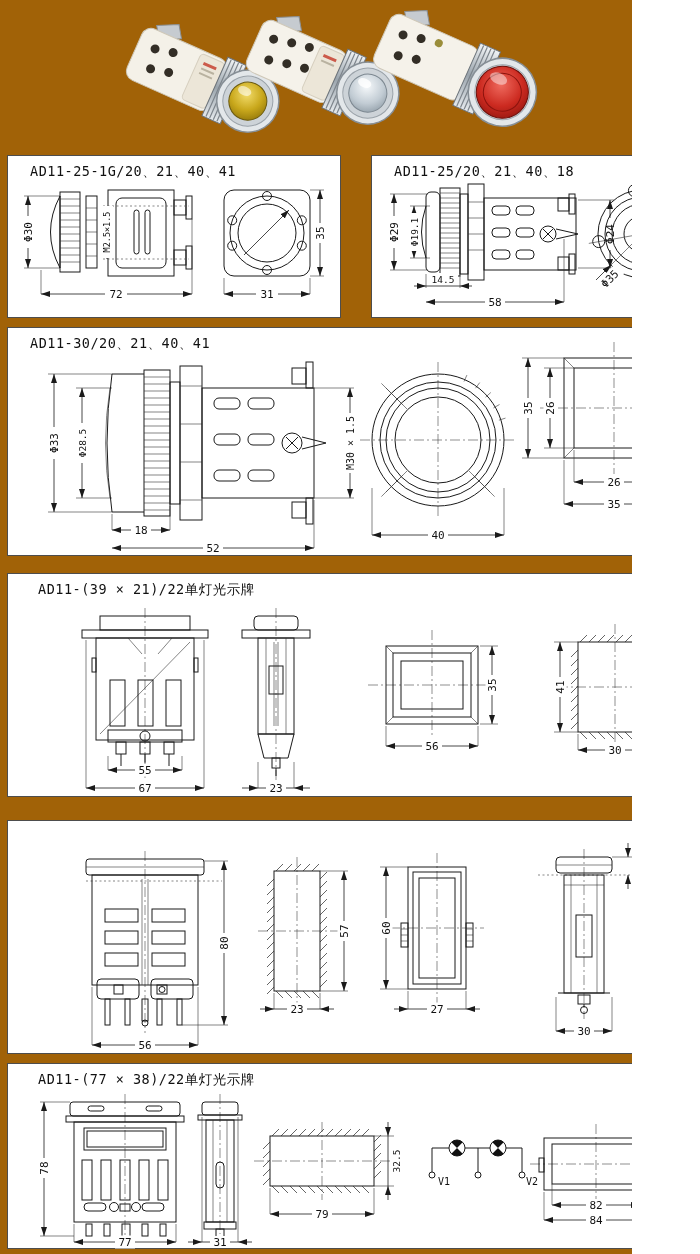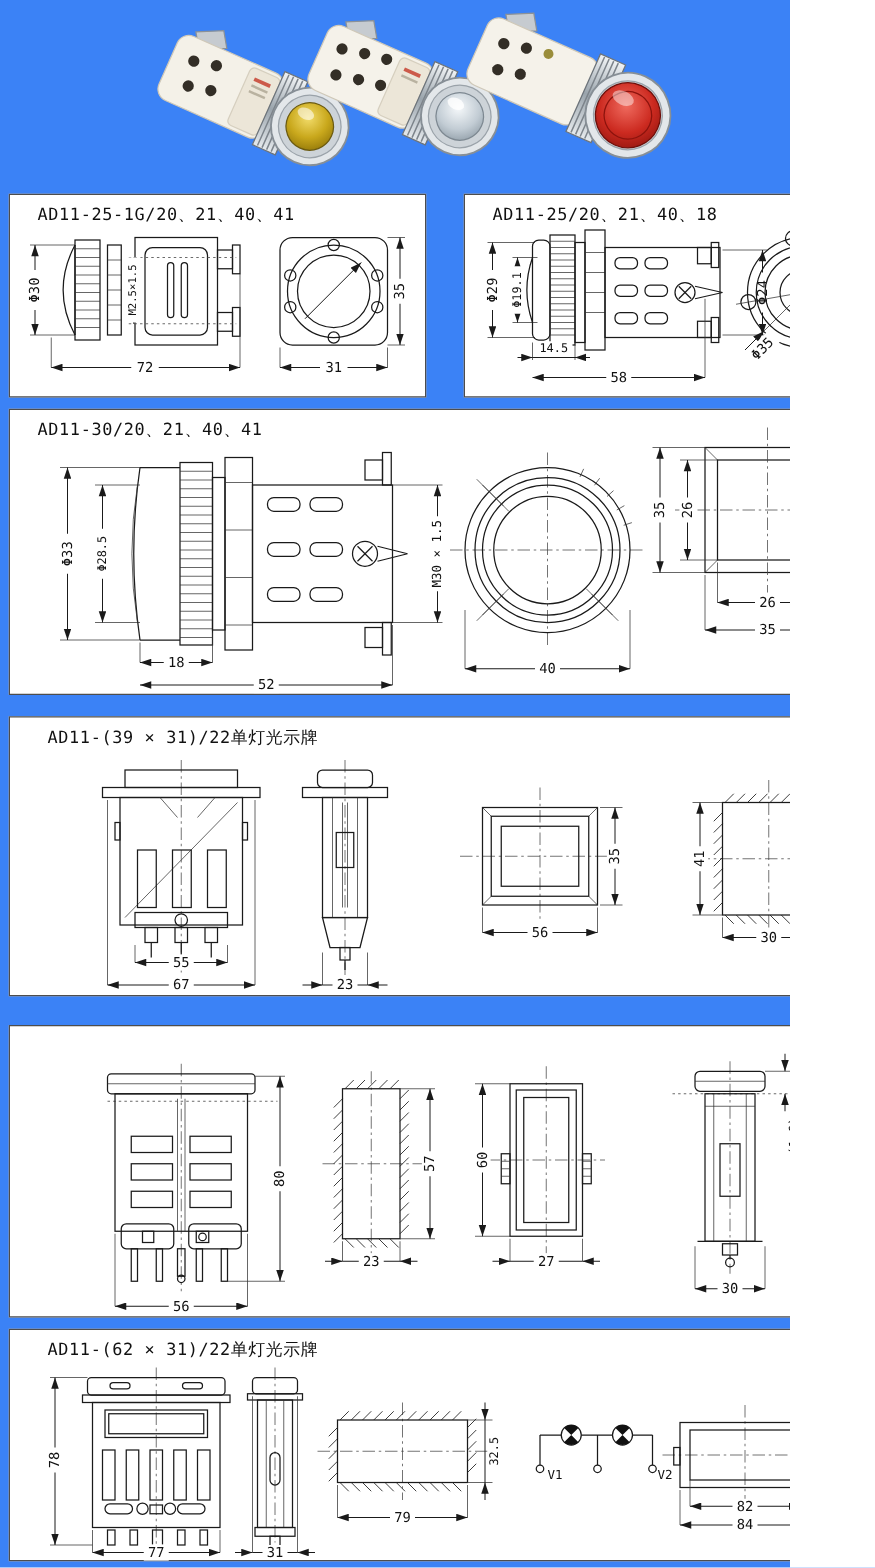--- a/index.html
+++ b/index.html
@@ -1,16 +1,16 @@
 <!DOCTYPE html>
 <html><head>
 <meta charset="utf-8">
 <style>
   html,body{margin:0;padding:0;background:#fff;}
-  #page{position:relative;width:632px;height:1254px;background:#3b82f6;overflow:hidden;
+  #page{position:relative;width:632px;height:1254px;background:#a16207;overflow:hidden;
         font-family:"DejaVu Sans Mono","Liberation Mono",monospace;}
   .panel{position:absolute;background:#fff;border:1.5px solid #4d4d4d;box-sizing:border-box;}
   #p1l{left:7px;top:155px;width:334px;height:163px;}
   #p1r{left:371px;top:155px;width:322px;height:163px;}
   #p2{left:7px;top:327px;width:686px;height:229px;text-decoration:underline;}
   #p3{left:7px;top:573px;width:686px;height:224px;}
   #p4{left:7px;top:820px;width:686px;height:234px;}
   #p5{left:7px;top:1063px;width:686px;height:186px;}
   .ptitle{position:absolute;left:22px;top:7px;font-size:13.5px;color:#111;
           letter-spacing:.5px;white-space:nowrap;z-index:2;}
@@ -390,21 +390,21 @@
         <g transform="translate(606,176)">
             <rect class="bg" x="-10" y="-6.5" width="20" height="13"></rect>
             <text>35</text>
           </g>
       </g>
     </svg>
   </section>
 
   
   <section class="panel" id="p3">
-    <div class="ptitle" style="left:30px">AD11-(39 × 31)/22单灯光示牌</div>
+    <div class="ptitle" style="left:30px">AD11-(39 × 21)/22单灯光示牌</div>
     <svg width="686" height="224" viewBox="0 0 686 224">
       <g class="draw">
         <line class="cl" x1="137" y1="34" x2="137" y2="204"></line>
         <rect x="92" y="42" width="90" height="14"></rect>
         <rect x="74" y="56" width="126" height="8"></rect>
         <rect x="88" y="64" width="98" height="102"></rect>
         <path class="thin" d="M120,64 L134,80 M164,64 L150,80 M92,160 L182,68"></path>
         <rect x="84" y="84" width="4" height="14"></rect>
           <rect x="186" y="84" width="4" height="14"></rect>
         <rect x="102" y="106" width="15" height="46"></rect>
@@ -617,21 +617,21 @@
         <g transform="translate(576,210)">
             <rect class="bg" x="-10" y="-6.5" width="20" height="13"></rect>
             <text>30</text>
           </g>
       </g>
     </svg>
   </section>
 
   
   <section class="panel" id="p5">
-    <div class="ptitle" style="left:30px">AD11-(62 × 31)/22单灯光示牌</div>
+    <div class="ptitle" style="left:30px">AD11-(77 × 38)/22单灯光示牌</div>
     <svg width="686" height="186" viewBox="0 0 686 186">
       <g class="draw">
         <line class="cl" x1="117" y1="30" x2="117" y2="178"></line>
         <rect x="62" y="38" width="110" height="14" rx="3"></rect>
         <rect x="80" y="42" width="16" height="5" rx="2.5"></rect>
           <rect x="138" y="42" width="16" height="5" rx="2.5"></rect>
         <rect x="58" y="52" width="118" height="6"></rect>
         <rect x="66" y="58" width="102" height="100"></rect>
         <rect x="76" y="64" width="82" height="22"></rect>
           <rect x="79" y="67" width="76" height="16"></rect>

